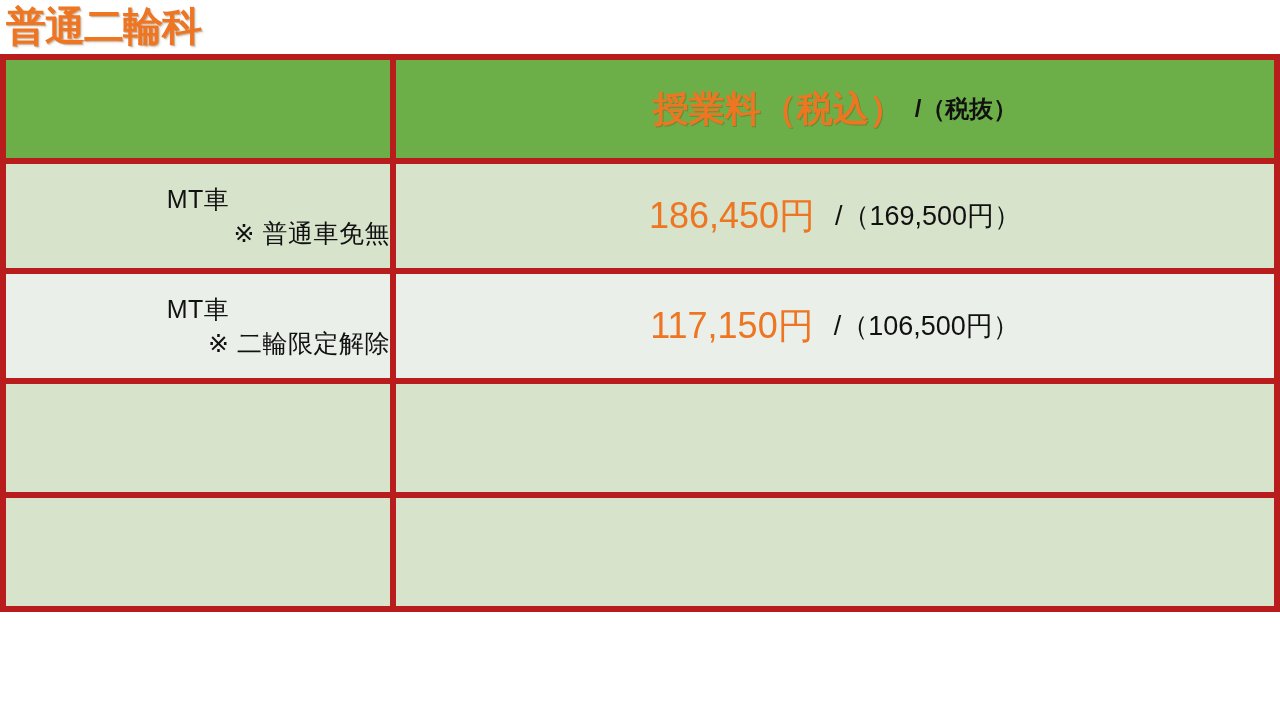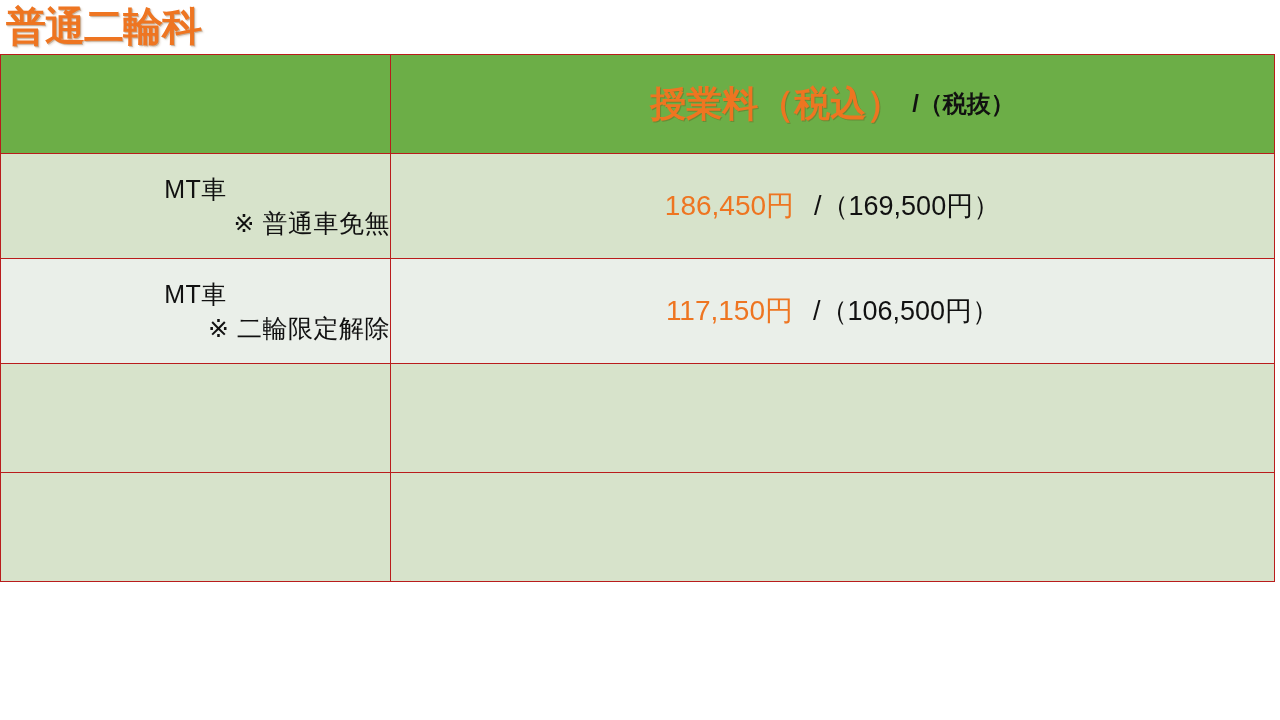--- a/index.html
+++ b/index.html
@@ -46,21 +46,21 @@
     border-collapse: collapse;
     table-layout: fixed;
   }
   .fee-table col.c-label { width: 390px; }
   .fee-table col.c-fee   { width: 884px; }
 
   .fee-table td,
   .fee-table th {
     padding: 0;
     margin: 0;
-    border: 1px solid #b91c1c;
+    border: 6px solid #b91c1c;
     vertical-align: middle;
     text-align: center;
   }
 
   
   .hdr-blank,
   .hdr-fee {
     background: #6CAE47;
     height: 98px;
   }
@@ -93,21 +93,21 @@
     letter-spacing: 0.5px;
   }
   td.label-cell .l1 { display: block; }
   td.label-cell .l2 { display: block; text-align: right; }
 
   td.fee-cell {
     height: 104px;
     white-space: nowrap;
   }
   td.fee-cell .amt-in {
-    font-size: 28px;
+    font-size: 36px;
     color: #EE7521;
     letter-spacing: 0px;
     vertical-align: middle;
   }
   td.fee-cell .amt-out {
     font-size: 27px;
     color: #111111;
     margin-left: 20px;
     vertical-align: middle;
   }

